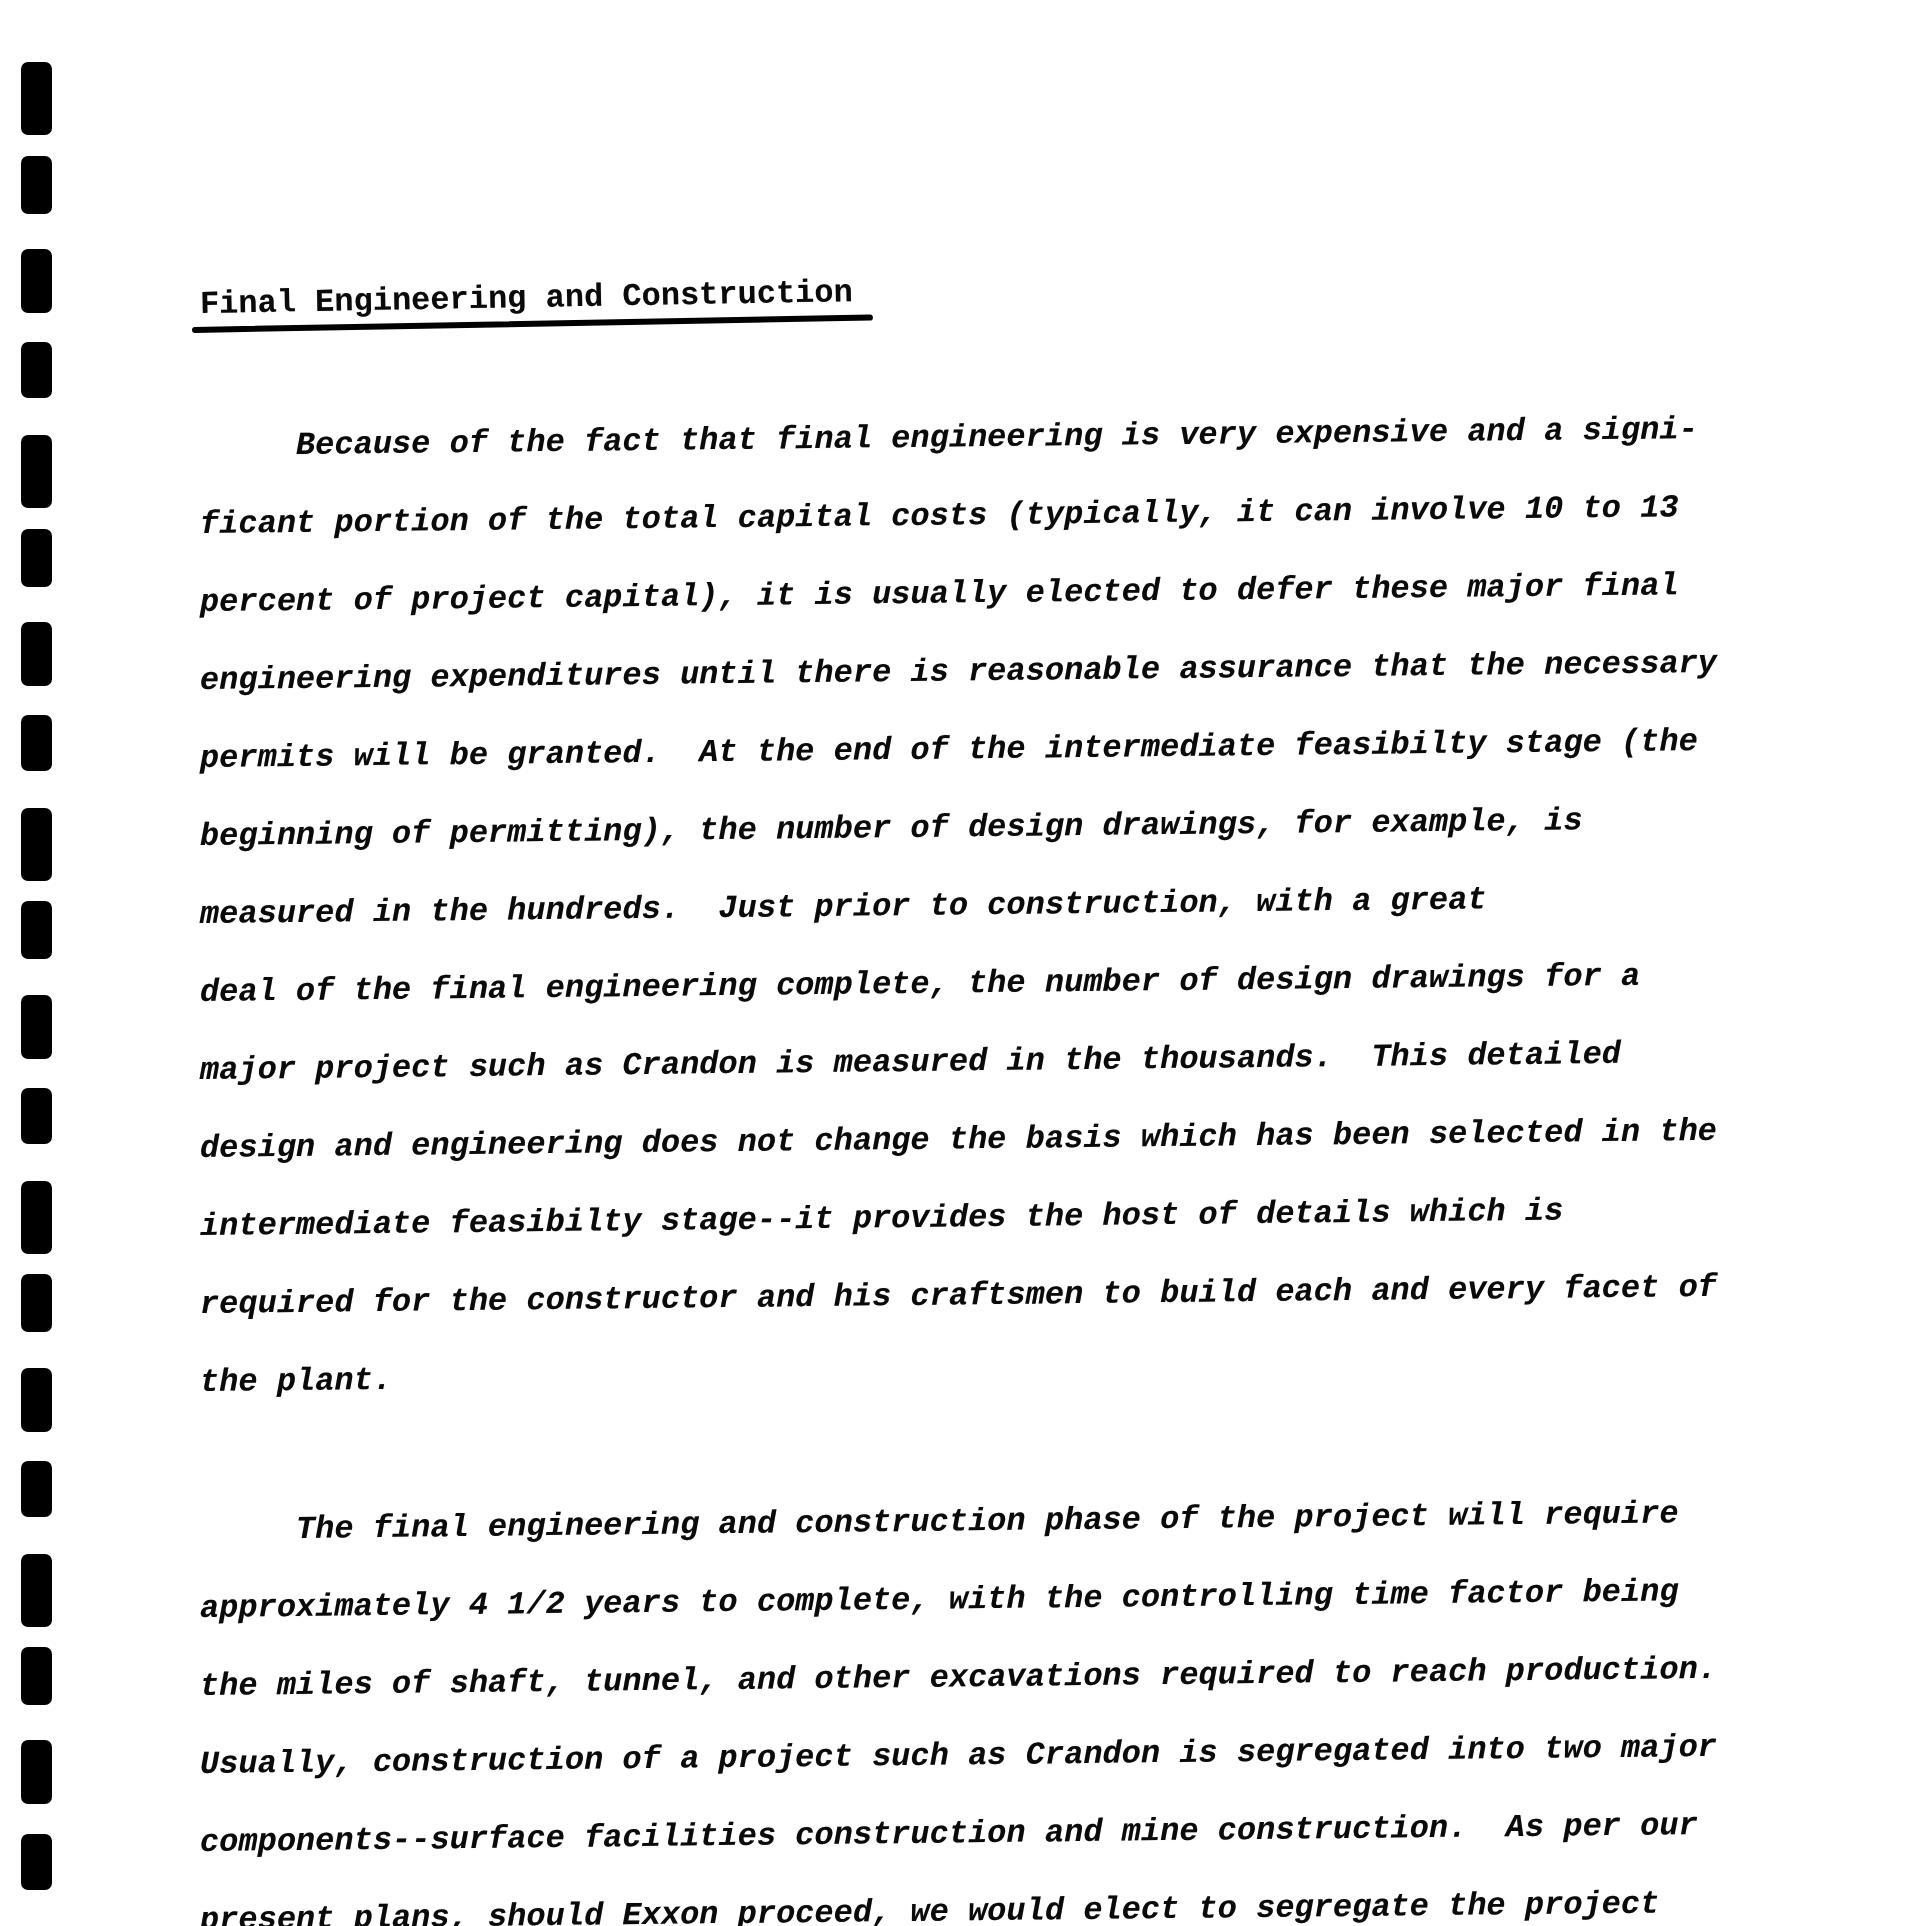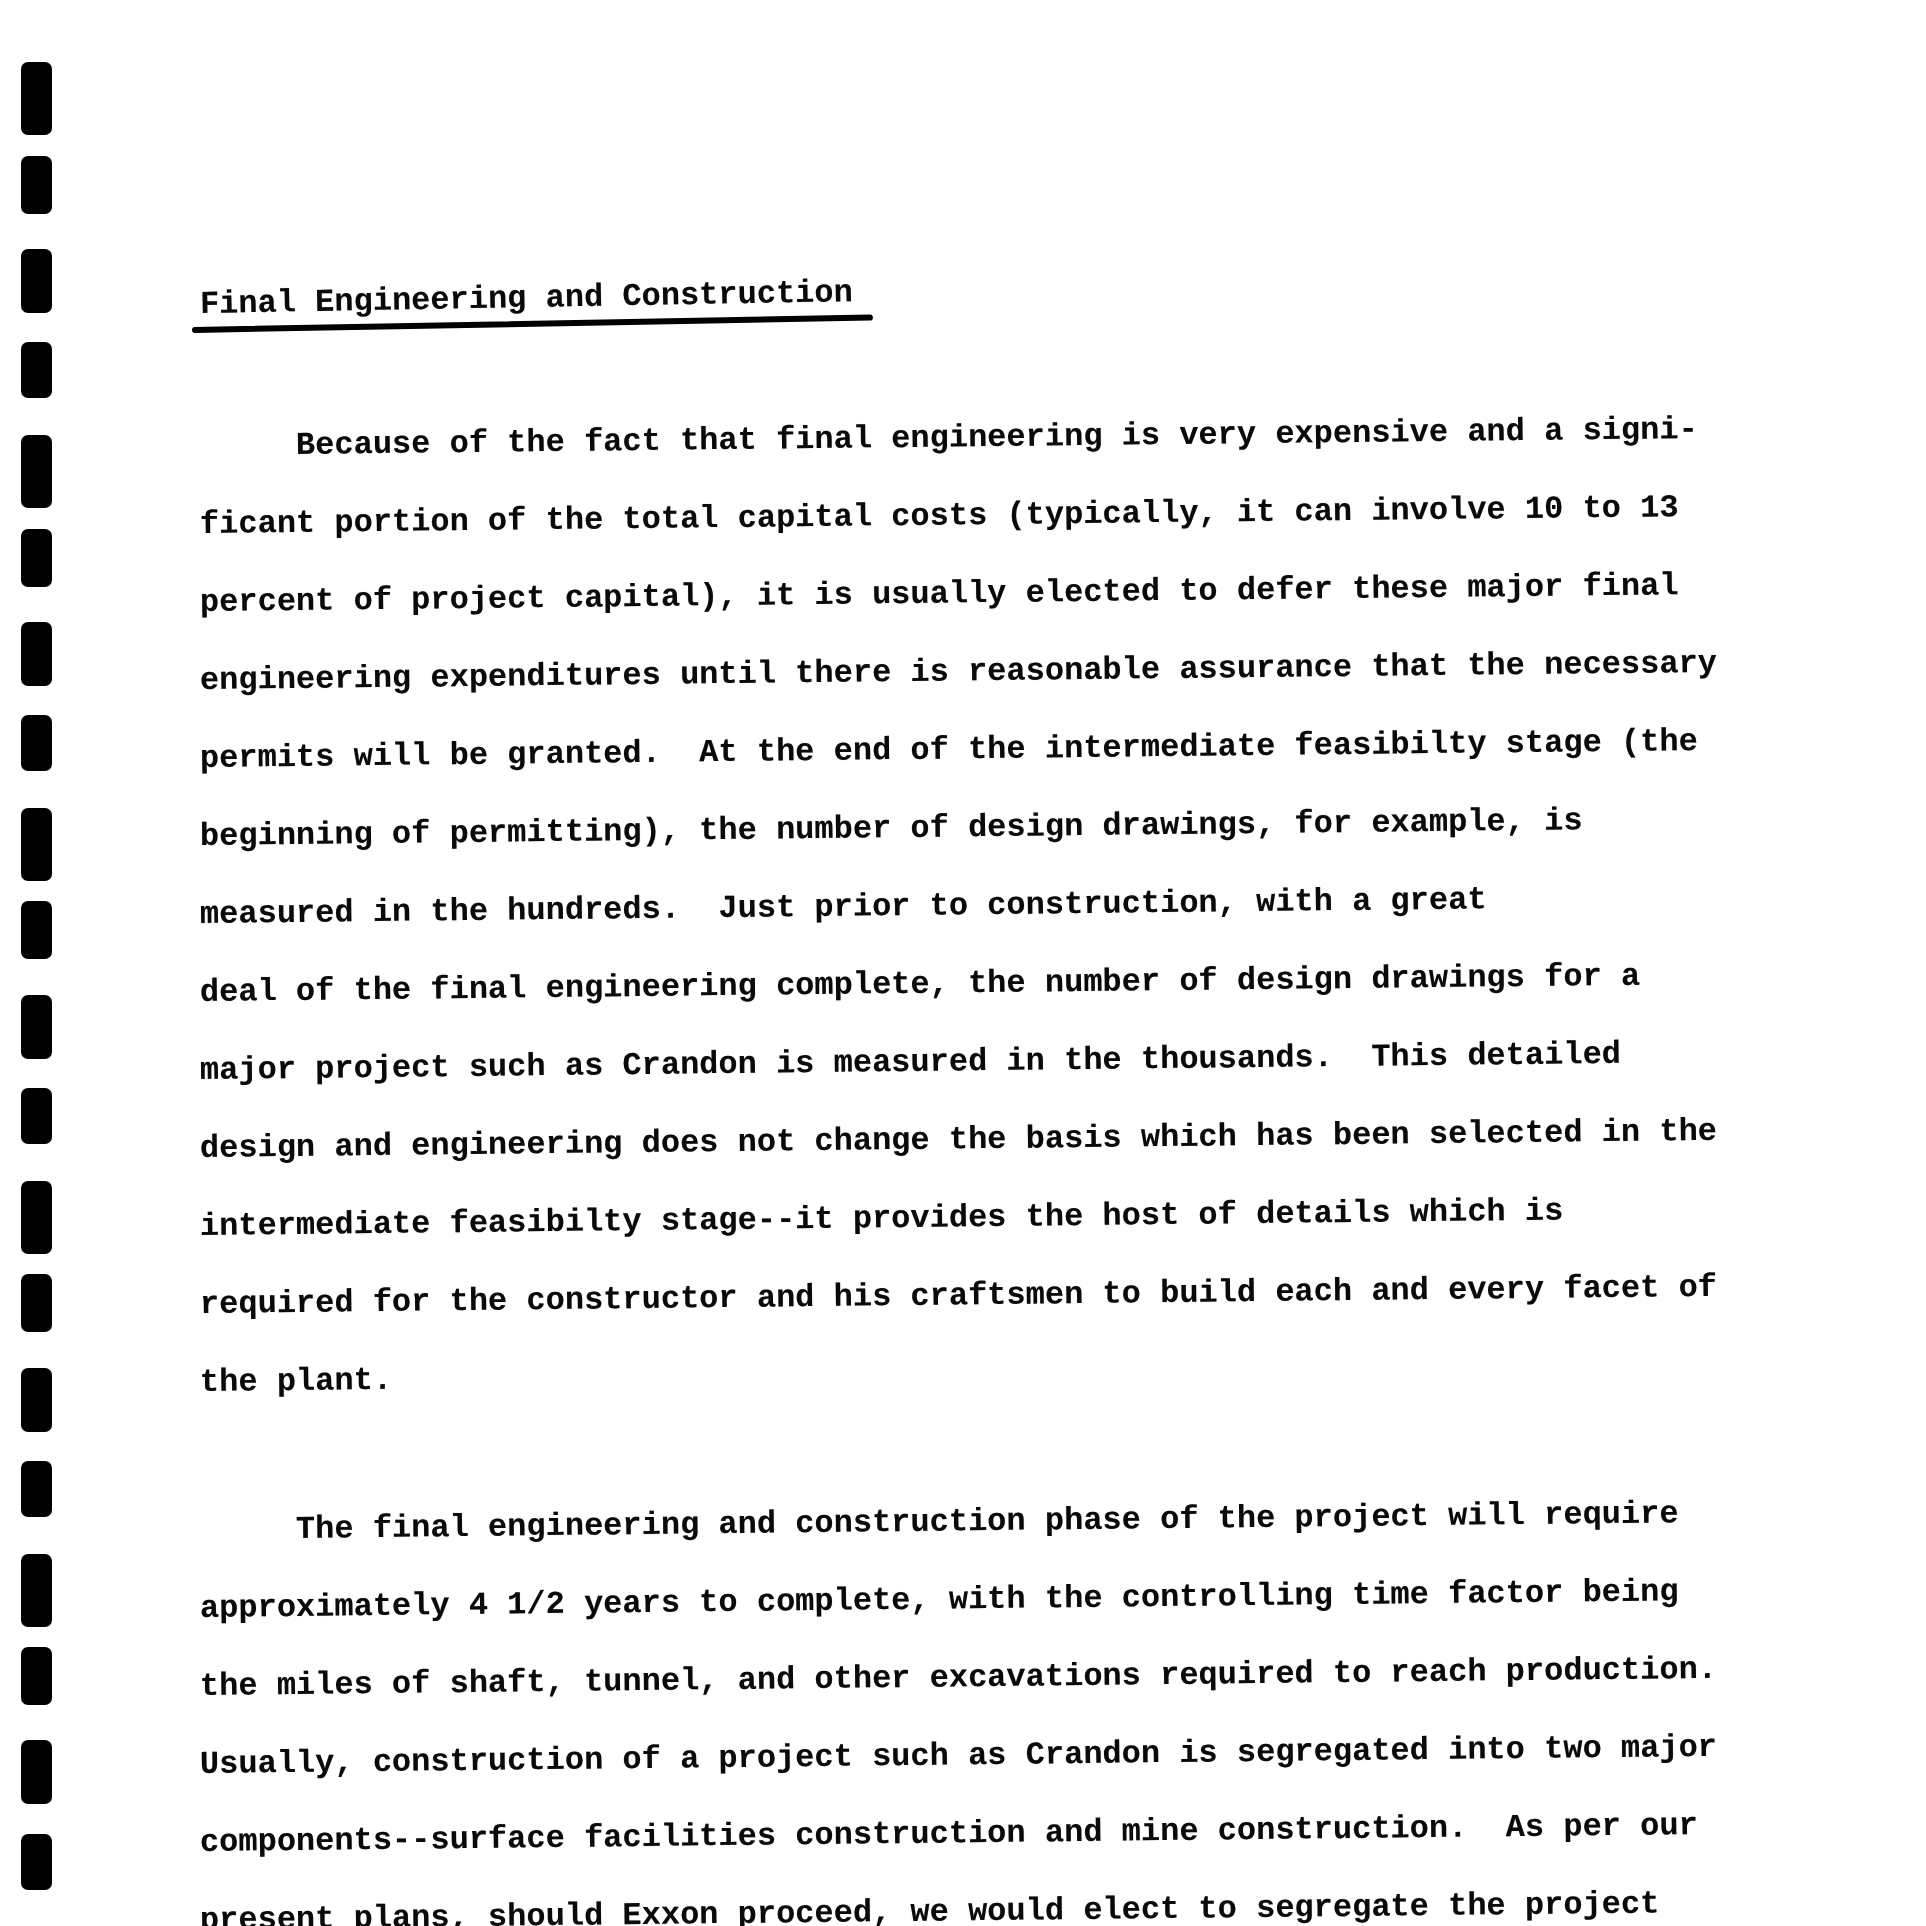--- a/index.html
+++ b/index.html
@@ -52,20 +52,21 @@
     height: 6.2px;
     background: #000000;
     border-radius: 3.1px;
     transform: rotate(-1.05deg);
     transform-origin: 0 50%;
   }
   .para {
     position: absolute;
     left: 200px;
     right: 60px;
+    font-style: italic;
   }
   .para .line {
     display: block;
     height: 78px;
     line-height: 78px;
     white-space: pre;
     transform: rotate(-0.65deg);
     transform-origin: 0 50%;
   }
   #para1 { top: 408px; }

